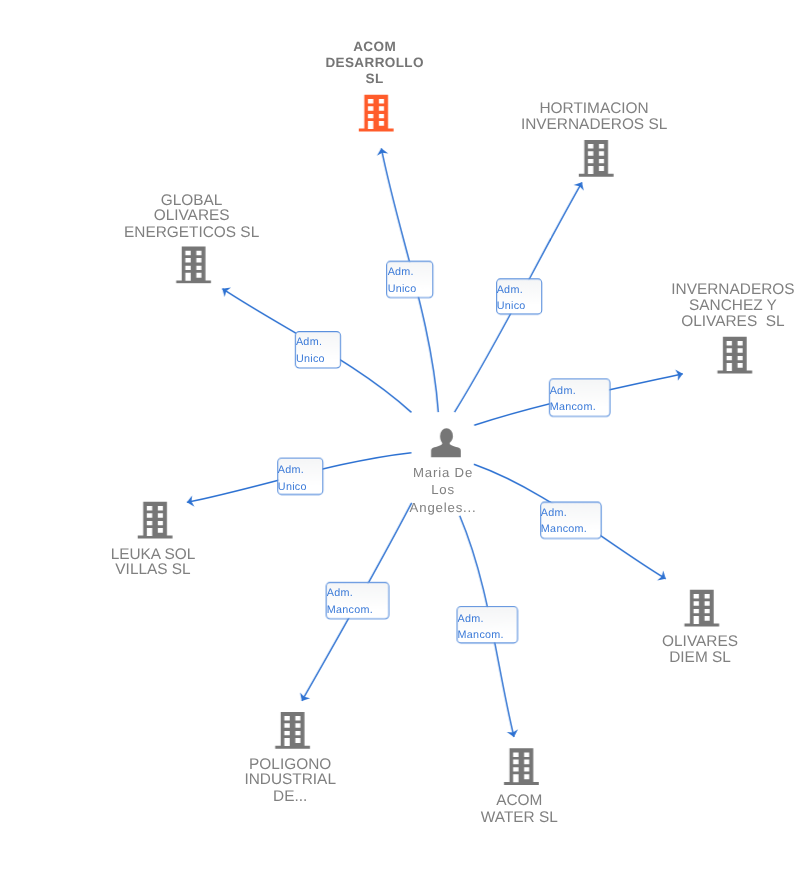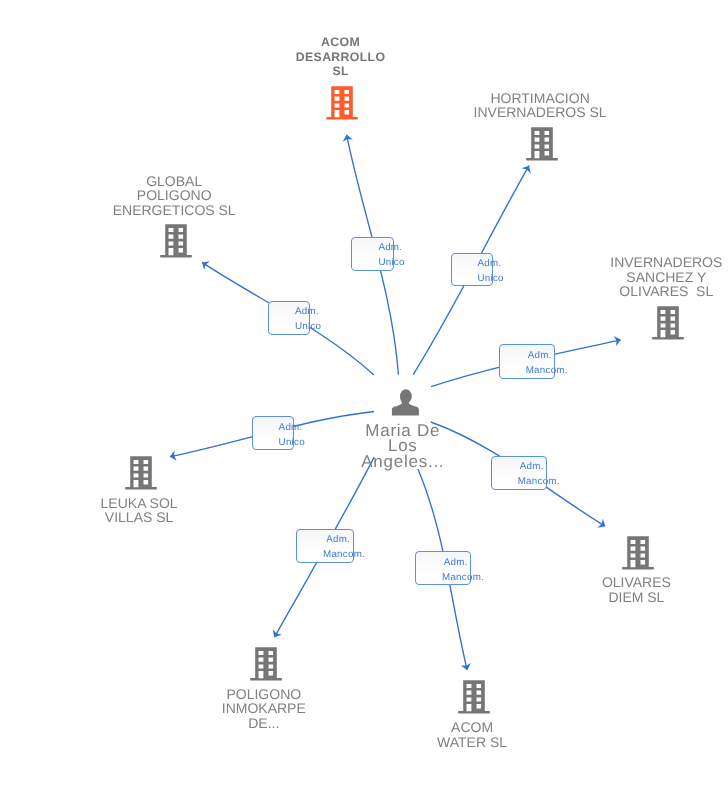--- a/index.html
+++ b/index.html
@@ -10,26 +10,26 @@
        text-rendering:geometricPrecision;}
   #stage{position:relative;width:728px;height:795px;background:#fff;overflow:hidden;
          transform:translateZ(0);margin-left:38px;}
   #edges{position:absolute;left:0;top:0;}
   .node{position:absolute;left:0;top:0;}
   .nlabel{position:absolute;text-align:center;color:#808080;
           font-size:14px;line-height:14.55px;white-space:pre;
           will-change:opacity;}
   .nlabel.root{font-weight:bold;color:#757575;font-size:12.3px;
                line-height:14.6px;letter-spacing:.35px;}
-  .nlabel.person{font-size:17px;line-height:15.5px;letter-spacing:0.75px;}
+  .nlabel.person{font-size:12px;line-height:15.5px;letter-spacing:0.75px;}
   .ico{position:absolute;display:block;}
   .elabel{position:absolute;border:1.2px solid #5b90dd;border-radius:4px;
           background:linear-gradient(180deg,#f5f6f7 0%,#ffffff 75%,#ffffff 100%);color:#3b7ad8;font-size:9.8px;line-height:14.9px;letter-spacing:0.25px;
-          text-align:right;box-sizing:border-box;white-space:nowrap;
-          will-change:opacity;padding-left:26px;}
+          text-align:left;box-sizing:border-box;white-space:nowrap;
+          will-change:opacity;}
   .elabel span{display:block;transform:translateZ(0);}
   #footer{position:absolute;}
 </style>
 </head>
 <body>
 
 <div id="stage">
   <svg id="edges" width="728" height="795" viewBox="0 0 728 795">
     <g>
       <path d="M360.4 374.7 C354.44 292.14 324.86 214.94 308.6 134.8" fill="none" stroke="#2e72d2" stroke-width="1.35"></path>
@@ -66,21 +66,21 @@
         <path d="M7.2 2.2H28.8V32.9H33.8V35.6H2.2V32.9H7.2ZM10.5 6.0H15.4V10.1H10.5ZM20.5 6.0H25.1V10.1H20.5ZM10.5 12.5H15.4V16.7H10.5ZM20.5 12.5H25.1V16.7H20.5ZM10.5 19.6H15.4V23.4H10.5ZM20.5 19.6H25.1V23.4H20.5ZM10.5 25.9H15.4V33.2H10.5ZM20.5 25.9H25.1V30.4H20.5Z" fill="#767676" fill-rule="evenodd"></path>
       </svg>
     <div class="nlabel" style="left:382.1px;top:90.9px;width:240px">HORTIMACION
 INVERNADEROS SL</div>
   </div>
   <div class="node">
     <svg class="ico" style="left:120.2px;top:222.0px" width="36" height="36" viewBox="0 0 36 36">
         <path d="M7.2 2.2H28.8V32.9H33.8V35.6H2.2V32.9H7.2ZM10.5 6.0H15.4V10.1H10.5ZM20.5 6.0H25.1V10.1H20.5ZM10.5 12.5H15.4V16.7H10.5ZM20.5 12.5H25.1V16.7H20.5ZM10.5 19.6H15.4V23.4H10.5ZM20.5 19.6H25.1V23.4H20.5ZM10.5 25.9H15.4V33.2H10.5ZM20.5 25.9H25.1V30.4H20.5Z" fill="#767676" fill-rule="evenodd"></path>
       </svg>
     <div class="nlabel" style="left:16.2px;top:173.8px;width:240px">GLOBAL
-POLIGONO
+OLIVARES
 ENERGETICOS SL</div>
   </div>
   <div class="node">
     <svg class="ico" style="left:612.2px;top:303.8px" width="36" height="36" viewBox="0 0 36 36">
         <path d="M7.2 2.2H28.8V32.9H33.8V35.6H2.2V32.9H7.2ZM10.5 6.0H15.4V10.1H10.5ZM20.5 6.0H25.1V10.1H20.5ZM10.5 12.5H15.4V16.7H10.5ZM20.5 12.5H25.1V16.7H20.5ZM10.5 19.6H15.4V23.4H10.5ZM20.5 19.6H25.1V23.4H20.5ZM10.5 25.9H15.4V33.2H10.5ZM20.5 25.9H25.1V30.4H20.5Z" fill="#767676" fill-rule="evenodd"></path>
       </svg>
     <div class="nlabel" style="left:508.3px;top:255.1px;width:240px">INVERNADEROS
 SANCHEZ Y
 OLIVARES  SL</div>
   </div>
@@ -96,21 +96,21 @@
         <path d="M7.2 2.2H28.8V32.9H33.8V35.6H2.2V32.9H7.2ZM10.5 6.0H15.4V10.1H10.5ZM20.5 6.0H25.1V10.1H20.5ZM10.5 12.5H15.4V16.7H10.5ZM20.5 12.5H25.1V16.7H20.5ZM10.5 19.6H15.4V23.4H10.5ZM20.5 19.6H25.1V23.4H20.5ZM10.5 25.9H15.4V33.2H10.5ZM20.5 25.9H25.1V30.4H20.5Z" fill="#767676" fill-rule="evenodd"></path>
       </svg>
     <div class="nlabel" style="left:478.4px;top:575.4px;width:240px">OLIVARES
 DIEM SL</div>
   </div>
   <div class="node">
     <svg class="ico" style="left:210.3px;top:644.6px" width="36" height="36" viewBox="0 0 36 36">
         <path d="M7.2 2.2H28.8V32.9H33.8V35.6H2.2V32.9H7.2ZM10.5 6.0H15.4V10.1H10.5ZM20.5 6.0H25.1V10.1H20.5ZM10.5 12.5H15.4V16.7H10.5ZM20.5 12.5H25.1V16.7H20.5ZM10.5 19.6H15.4V23.4H10.5ZM20.5 19.6H25.1V23.4H20.5ZM10.5 25.9H15.4V33.2H10.5ZM20.5 25.9H25.1V30.4H20.5Z" fill="#767676" fill-rule="evenodd"></path>
       </svg>
     <div class="nlabel" style="left:105.8px;top:686.6px;width:240px">POLIGONO
-INMOKARPE
+INDUSTRIAL
 DE...</div>
   </div>
   <div class="node">
     <svg class="ico" style="left:418.2px;top:677.8px" width="36" height="36" viewBox="0 0 36 36">
         <path d="M7.2 2.2H28.8V32.9H33.8V35.6H2.2V32.9H7.2ZM10.5 6.0H15.4V10.1H10.5ZM20.5 6.0H25.1V10.1H20.5ZM10.5 12.5H15.4V16.7H10.5ZM20.5 12.5H25.1V16.7H20.5ZM10.5 19.6H15.4V23.4H10.5ZM20.5 19.6H25.1V23.4H20.5ZM10.5 25.9H15.4V33.2H10.5ZM20.5 25.9H25.1V30.4H20.5Z" fill="#767676" fill-rule="evenodd"></path>
       </svg>
     <div class="nlabel" style="left:314.1px;top:720.0px;width:240px">ACOM
 WATER SL</div>
   </div>
   <div class="node">

